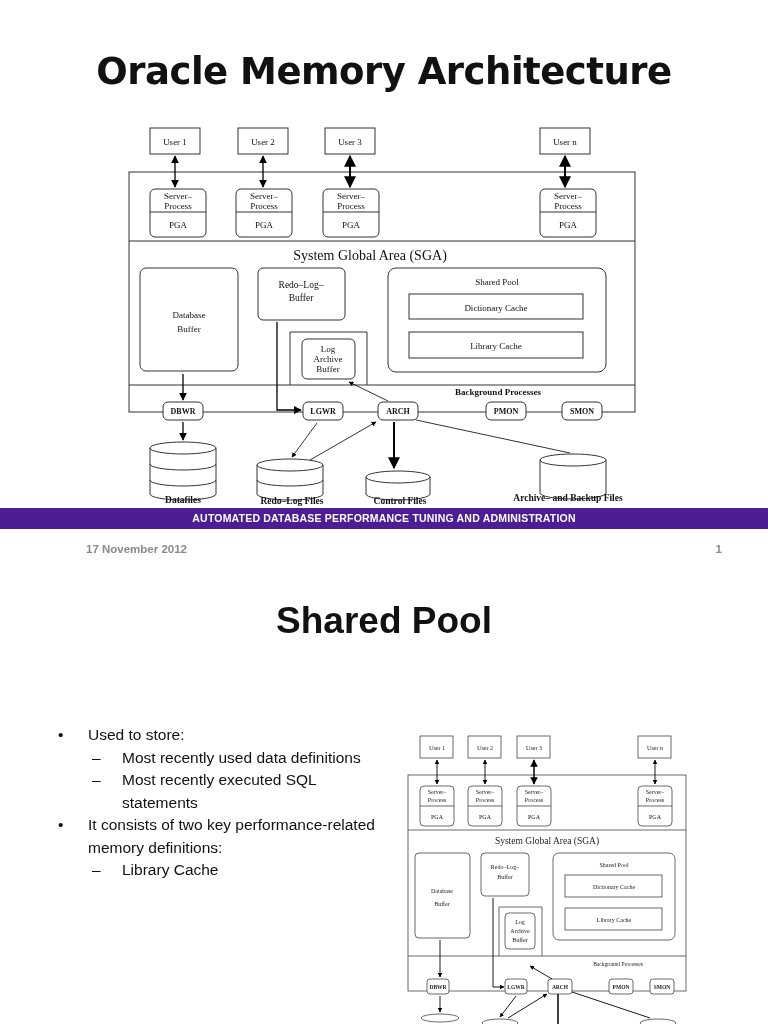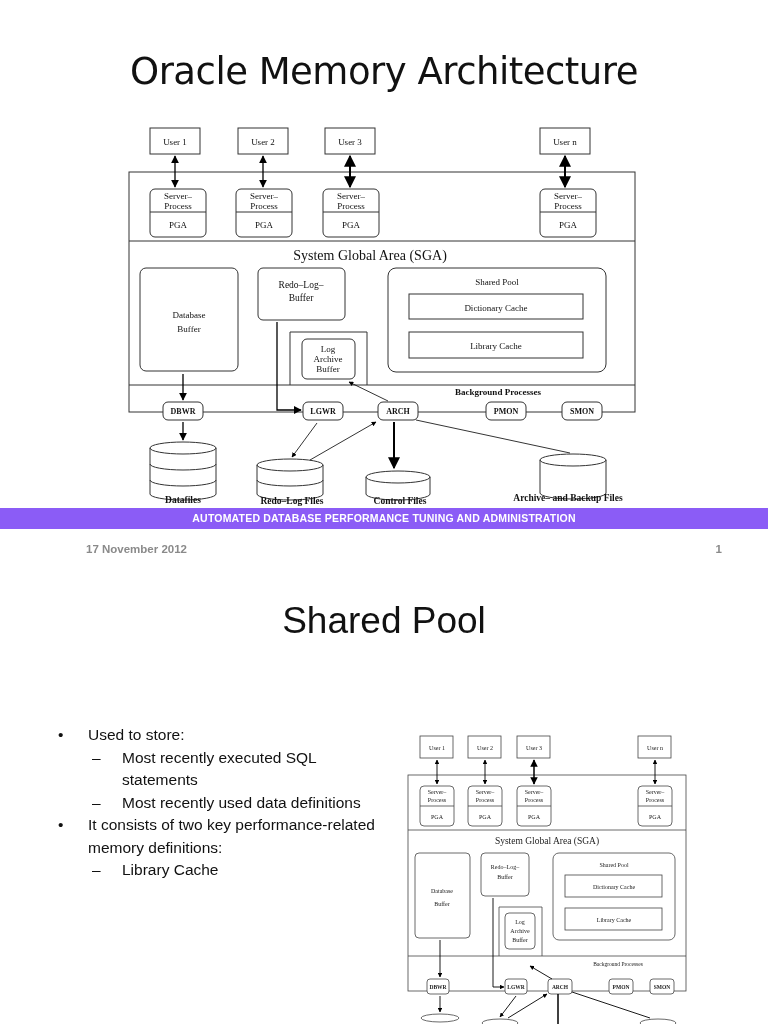--- a/index.html
+++ b/index.html
@@ -1,23 +1,23 @@
 <!DOCTYPE html>
 <html><head>
 <meta charset="utf-8">
 <style>
   html, body { margin:0; padding:0; background:#ffffff; }
   body { width:768px; height:1024px; position:relative; overflow:hidden; font-family:"Liberation Sans", sans-serif; color:#000; }
   .slide { position:absolute; left:0; width:768px; background:#fff; }
   #slide1 { top:0; height:576px; }
   #slide2 { top:576px; height:448px; }
-  .title { position:absolute; left:0; right:0; text-align:center; font-family:"DejaVu Sans", sans-serif; font-weight:normal; color:#111; }
+  .title { position:absolute; left:0; right:0; text-align:center; font-family:"DejaVu Sans", sans-serif; font-weight:bold; color:#111; }
   #slide1 .title { top:50px; font-size:37px; letter-spacing:-0.5px; }
   #slide2 .title { top:24px; font-size:37px; font-family:"Liberation Sans", sans-serif; }
-  .orange-bar { position:absolute; left:0; top:508px; width:768px; height:21px; background:#8b5cf6; color:#fff; text-align:center; font-size:10.5px; font-weight:bold; line-height:21px; letter-spacing:0.2px; }
+  .orange-bar { position:absolute; left:0; top:508px; width:768px; height:21px; background:#4c1d95; color:#fff; text-align:center; font-size:10.5px; font-weight:bold; line-height:21px; letter-spacing:0.2px; }
   .footer-date { position:absolute; left:44px; top:543px; font-size:11.5px; font-weight:bold; color:#8a8a8a;margin-left:42px; }
   .footer-page { position:absolute; right:46px; top:543px; font-size:11.5px; font-weight:bold; color:#8a8a8a; }
   svg text { font-family:"Liberation Serif", serif; }
   .bullets { position:absolute; left:52px; top:148px; width:330px; font-family:Liberation Sans, sans-serif; font-size:15.5px; line-height:22.5px; color:#111; }
   .bullets .l1 { position:relative; padding-left:36px; }
   .bullets .l1::before { content:"•"; position:absolute; left:6px; top:0; }
   .bullets .l2 { position:relative; padding-left:70px; }
   .bullets .l2::before { content:"–"; position:absolute; left:40px; top:0; }
   .diagram1 { position:absolute; left:120px; top:120px; }
   .diagram2 { position:absolute; left:400px; top:150px; }
@@ -152,22 +152,22 @@
   <div class="orange-bar">AUTOMATED DATABASE PERFORMANCE TUNING AND ADMINISTRATION</div>
   <div class="footer-date">17 November 2012</div>
   <div class="footer-page">1</div>
 </div>
 
 <div class="slide" id="slide2">
   <div class="title">Shared Pool</div>
 
   <div class="bullets">
     <div class="l1">Used to store:</div>
+    <div class="l2">Most recently used data definitions</div>
     <div class="l2">Most recently executed SQL statements</div>
-    <div class="l2">Most recently used data definitions</div>
     <div class="l1">It consists of two key performance-related memory definitions:</div>
     <div class="l2">Library Cache</div>
   </div>
 
   <svg class="diagram2" width="300" height="300" viewBox="0 0 300 300">
     <defs>
       <marker id="ah2" viewBox="0 0 10 10" refX="9" refY="5" markerWidth="5" markerHeight="5" orient="auto-start-reverse">
         <path d="M0,0 L10,5 L0,10 z" fill="#000"></path>
       </marker>
     </defs>

